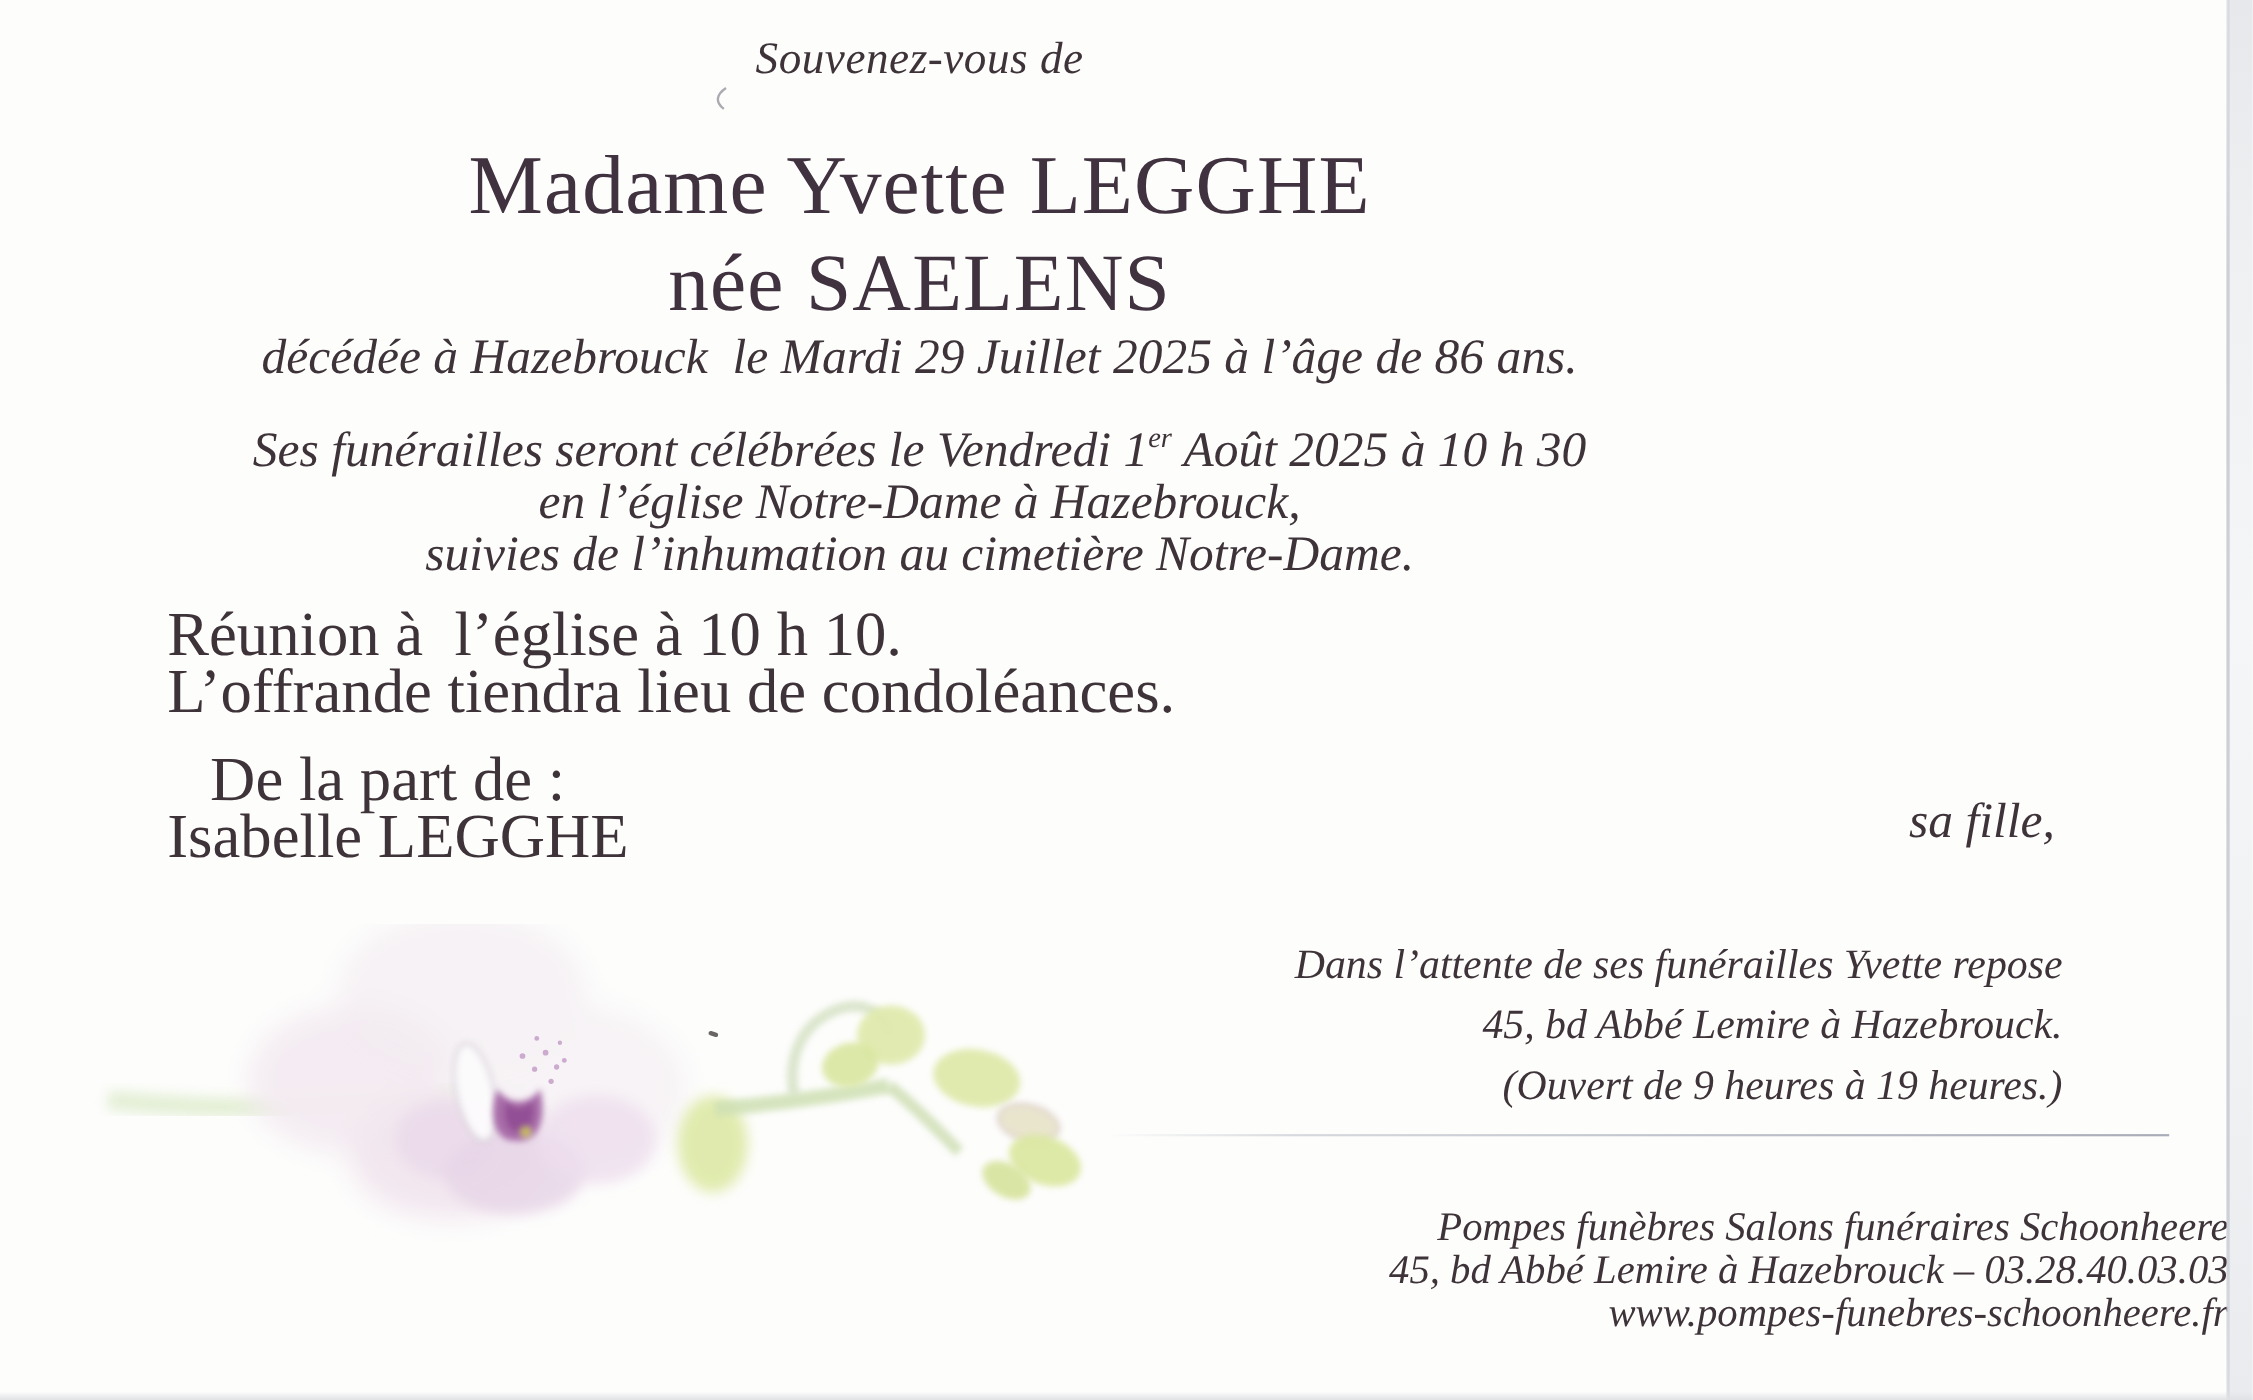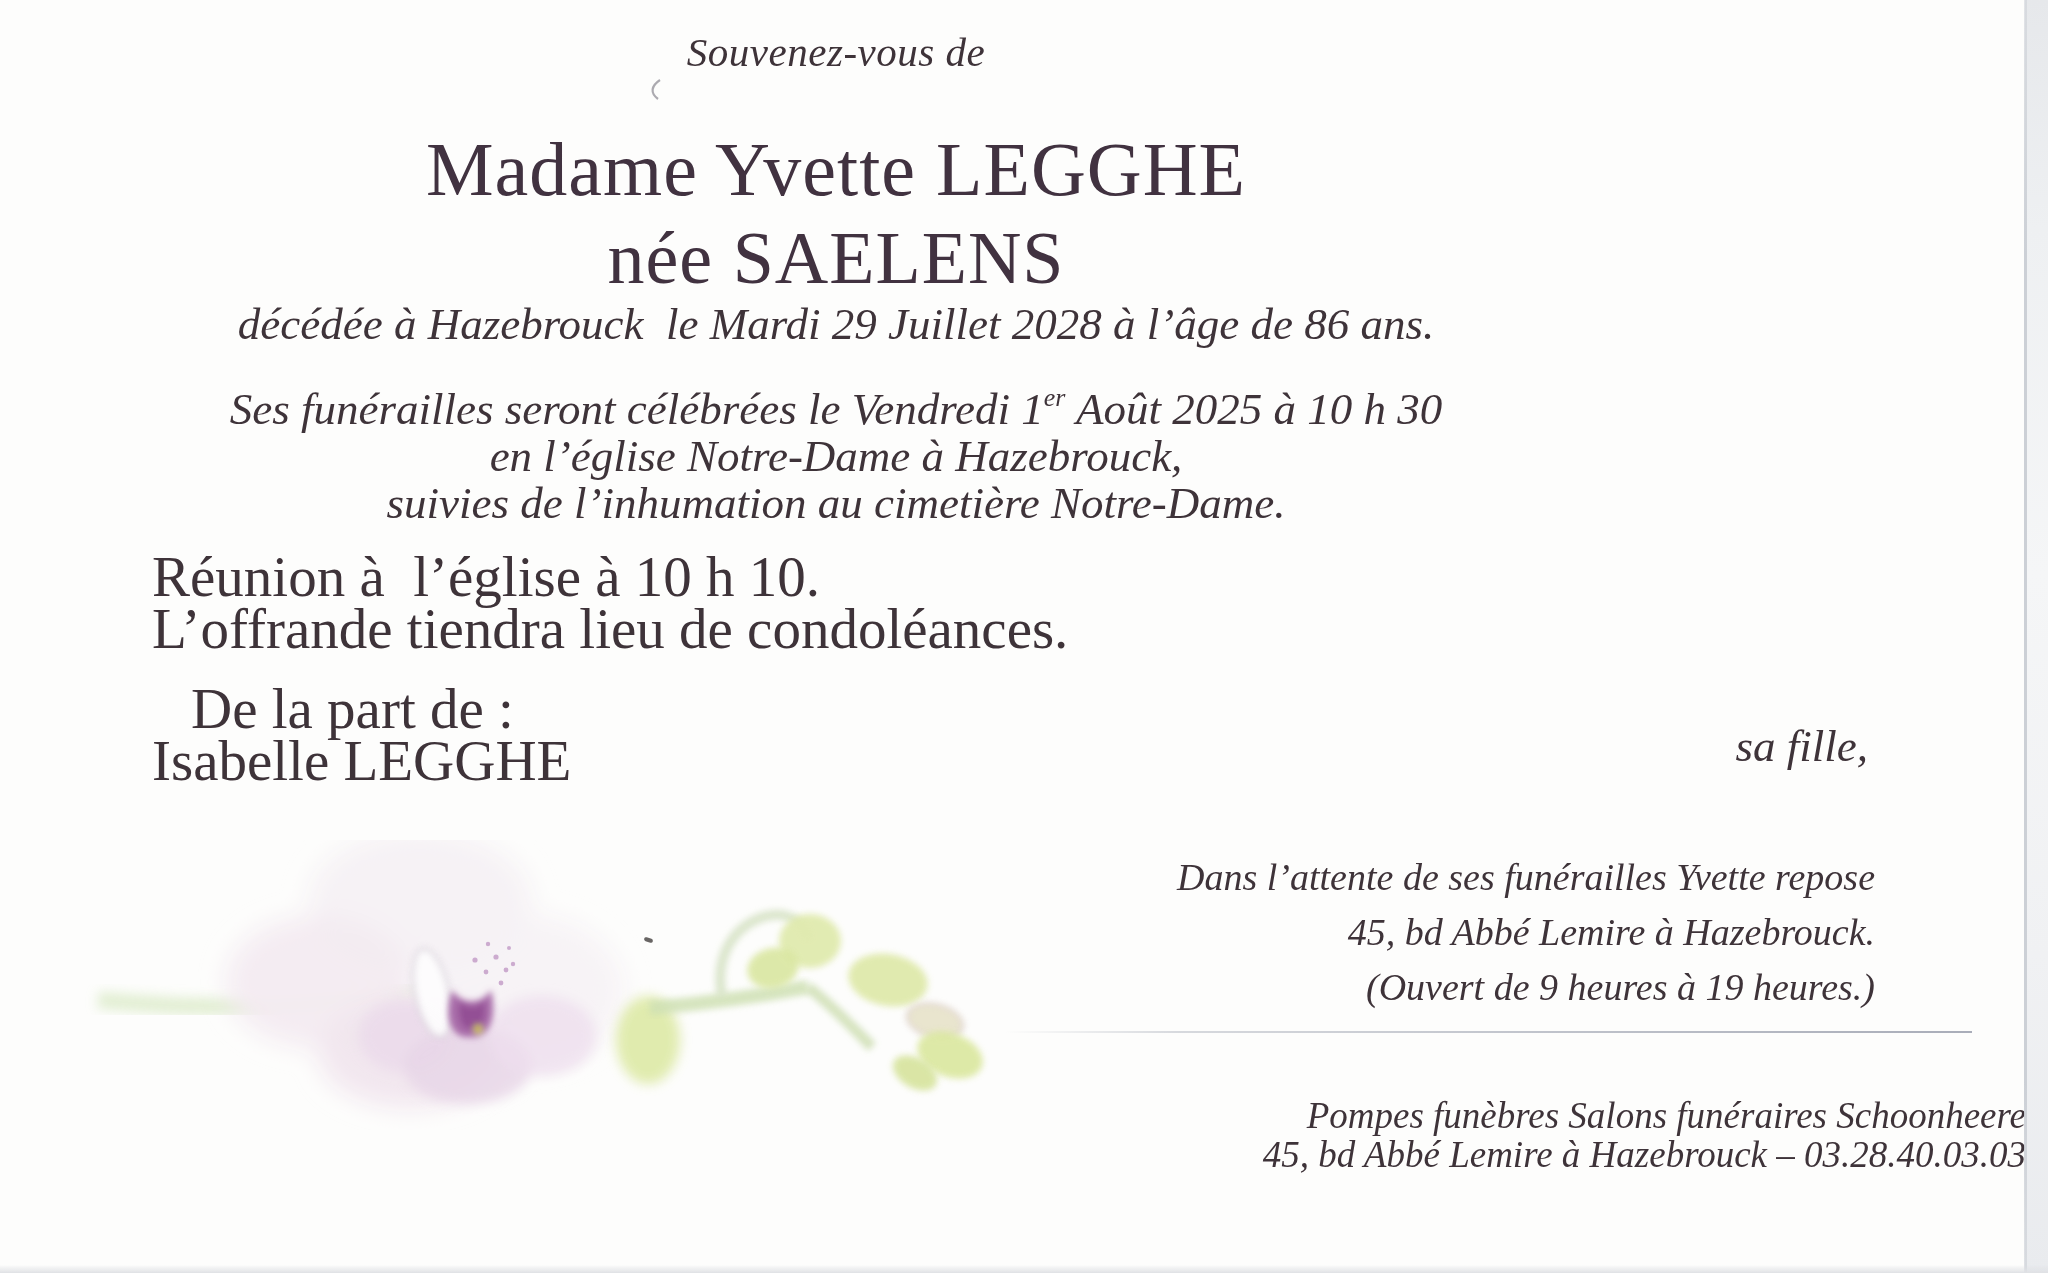--- a/index.html
+++ b/index.html
@@ -133,21 +133,21 @@
       <ellipse cx="855" cy="233" rx="24" ry="15" fill="#d6e39c" opacity="0.9" filter="url(#b3)" transform="rotate(30 855 233)"></ellipse>
     </g>
   </svg>
 </div>
 
 <div class="abs center intro">Souvenez-vous de</div>
 
 <div class="abs center name1">Madame Yvette LEGGHE</div>
 <div class="abs center name2">née SAELENS</div>
 
-<div class="abs center death keep-sp">décédée à Hazebrouck  le Mardi 29 Juillet 2028 à l’âge de 86 ans.</div>
+<div class="abs center death keep-sp">décédée à Hazebrouck  le Mardi 29 Juillet 2025 à l’âge de 86 ans.</div>
 
 <div class="abs center funeral">
   <div><span>Ses funérailles seront célébrées le Vendredi 1</span><sup>er</sup><span> Août 2025 à 10 h 30</span></div>
   <div>en l’église Notre-Dame à Hazebrouck,</div>
   <div>suivies de l’inhumation au cimetière Notre-Dame.</div>
 </div>
 
 <div class="abs leftblock meeting1 keep-sp">Réunion à  l’église à 10 h 10.</div>
 <div class="abs leftblock meeting2">L’offrande tiendra lieu de condoléances.</div>
 
@@ -159,20 +159,21 @@
   <div>Dans l’attente de ses funérailles Yvette repose</div>
   <div>45, bd Abbé Lemire à Hazebrouck.</div>
   <div>(Ouvert de 9 heures à 19 heures.)</div>
 </div>
 
 <div class="abs divider"></div>
 
 <div class="abs footer">
   <div>Pompes funèbres Salons funéraires Schoonheere</div>
   <div>45, bd Abbé Lemire à Hazebrouck – 03.28.40.03.03</div>
+  <div>www.pompes-funebres-schoonheere.fr</div>
 </div>
 
 <svg class="abs" style="left:648px;top:78px;width:16px;height:24px;opacity:.7" viewBox="0 0 16 24">
   <path d="M 12 2 C 3 8, 2 15, 10 21" stroke="#8a8890" stroke-width="2.2" fill="none"></path>
 </svg>
 <div class="abs speck-dash"></div>
 <svg class="abs speck-edge" viewBox="0 0 8 10">
   <path d="M 1 1 C 4 4, 5 7, 7 9" stroke="#77757d" stroke-width="1.6" fill="none"></path>
 </svg>
 <div class="abs edge-right-strip"></div>

